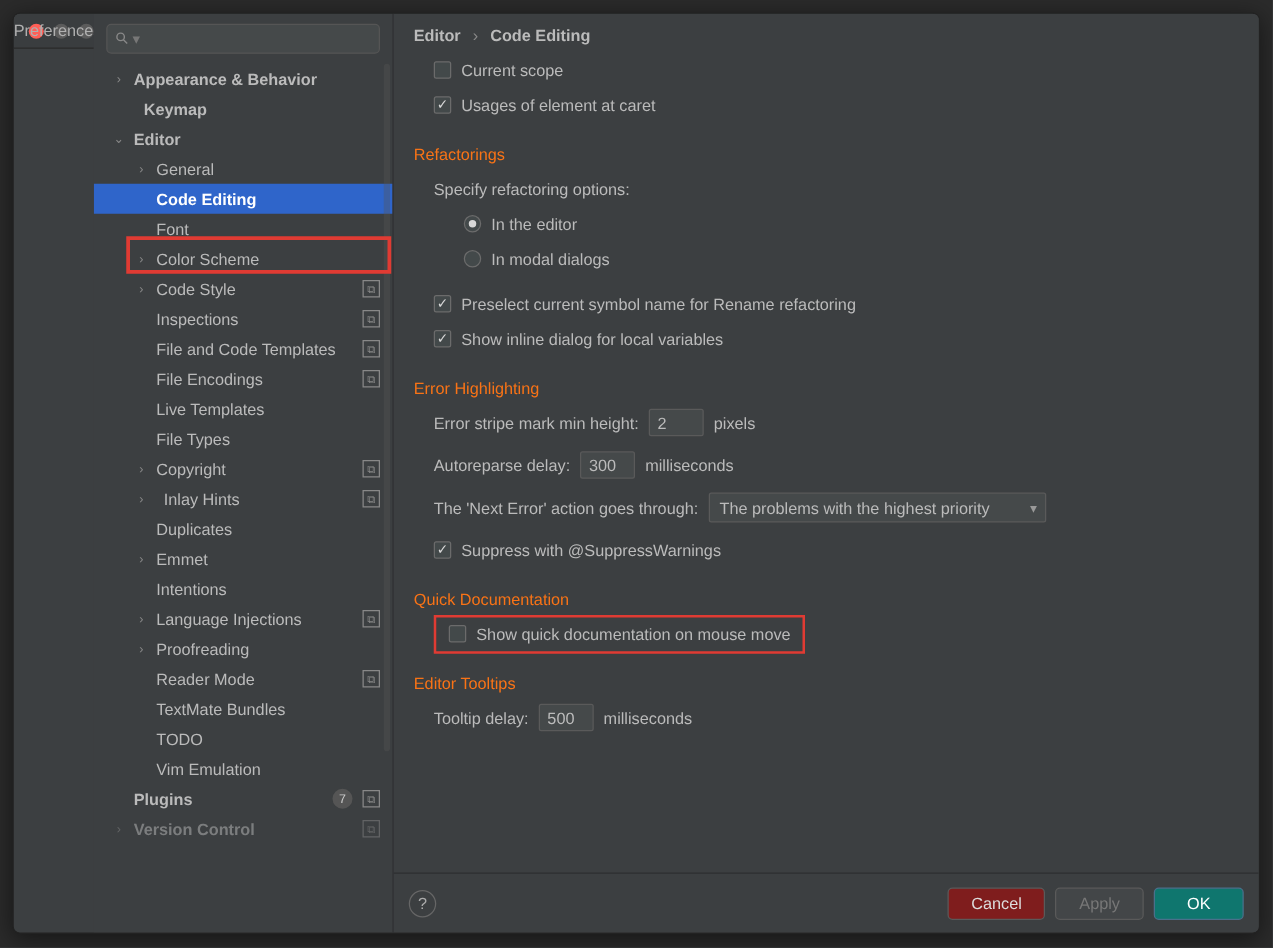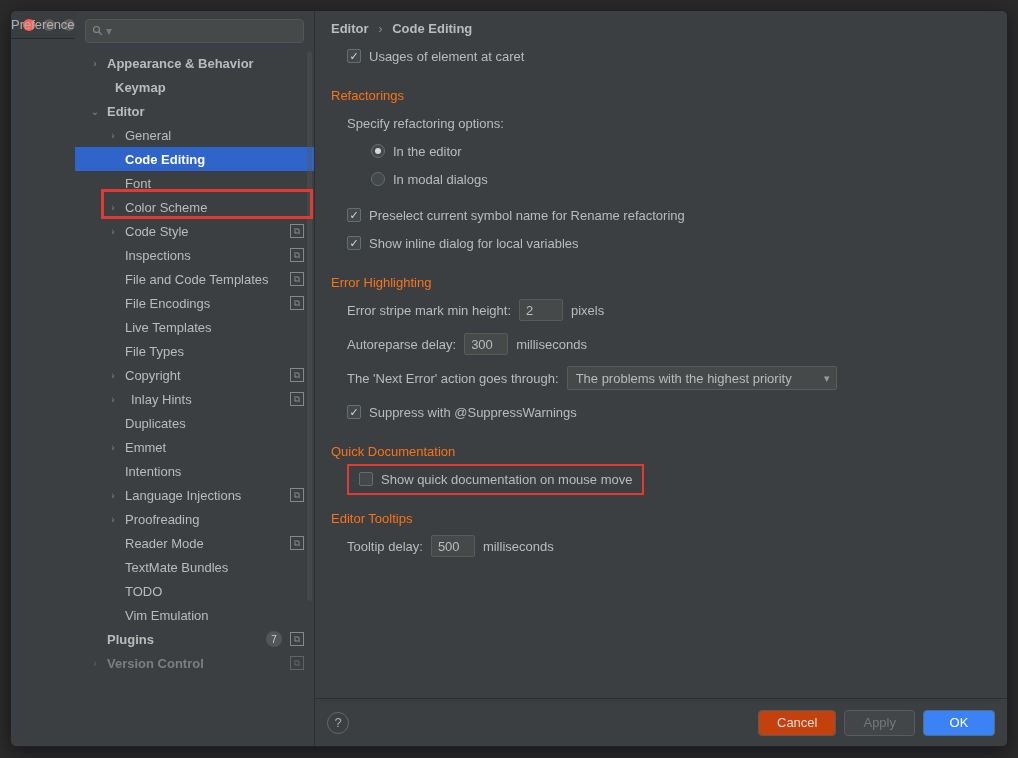--- a/index.html
+++ b/index.html
@@ -260,28 +260,28 @@
     display: inline-flex;
     align-items:center; justify-content:center;
     font-size: 13px;
     background: #3c3f41;
   }
   .btn {
     height: 26px;
     padding: 0 18px;
     border-radius: 4px;
     border: 1px solid #5a5a5a;
-    background: #c2410c;
+    background: #7f1d1d;
     color: #ddd;
     display: inline-flex;
     align-items:center;
     font-size: 13px;
   }
   .btn.disabled { color: #777; background: #434648; }
-  .btn.primary { background: #3b82f6; border-color: #4a708b; color: #fff; min-width: 72px; justify-content:center;}
+  .btn.primary { background: #0f766e; border-color: #4a708b; color: #fff; min-width: 72px; justify-content:center;}
 </style>
 </head>
 <body>
 
 <div class="window">
   <div class="titlebar">
     <div class="traffic-lights">
       <div class="tl red"></div>
       <div class="tl yellow"></div>
       <div class="tl green"></div>
@@ -421,20 +421,24 @@
 
     <div class="content">
       <div class="breadcrumb">
         <span class="crumb">Editor</span>
         <span class="sep">›</span>
         <span class="crumb">Code Editing</span>
       </div>
 
       <div class="scroll-area">
         <div class="row">
+          <span class="checkbox"></span>
+          <span>Current scope</span>
+        </div>
+        <div class="row">
           <span class="checkbox checked"></span>
           <span>Usages of element at caret</span>
         </div>
 
         <div class="section-title">Refactorings</div>
         <div class="row indent" style="margin-left:16px;">
           <span>Specify refactoring options:</span>
         </div>
         <div class="row" style="margin-left:40px;">
           <span class="radio checked"></span>

